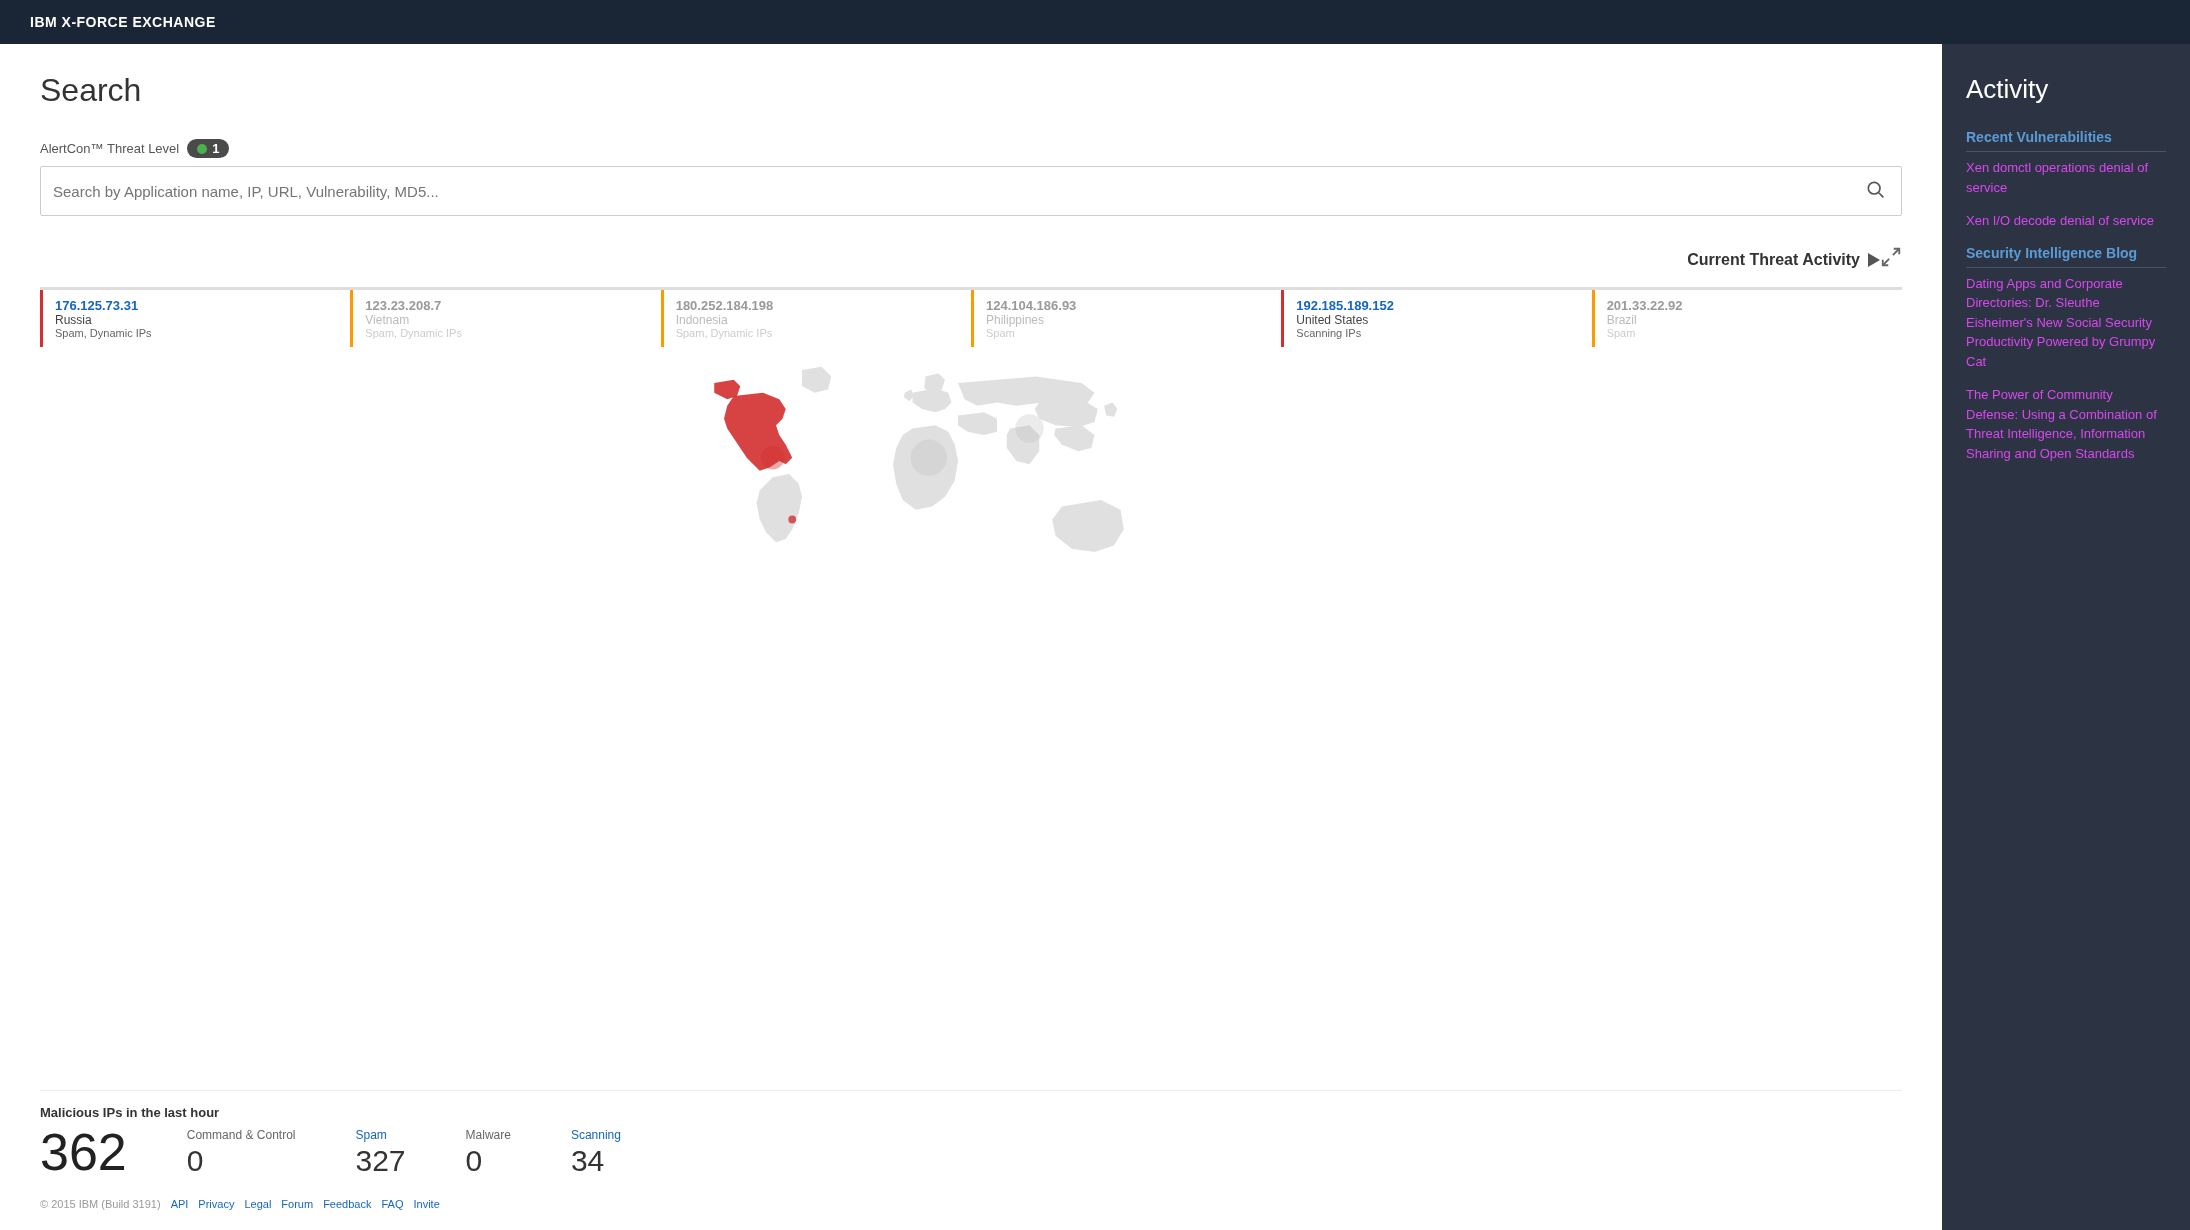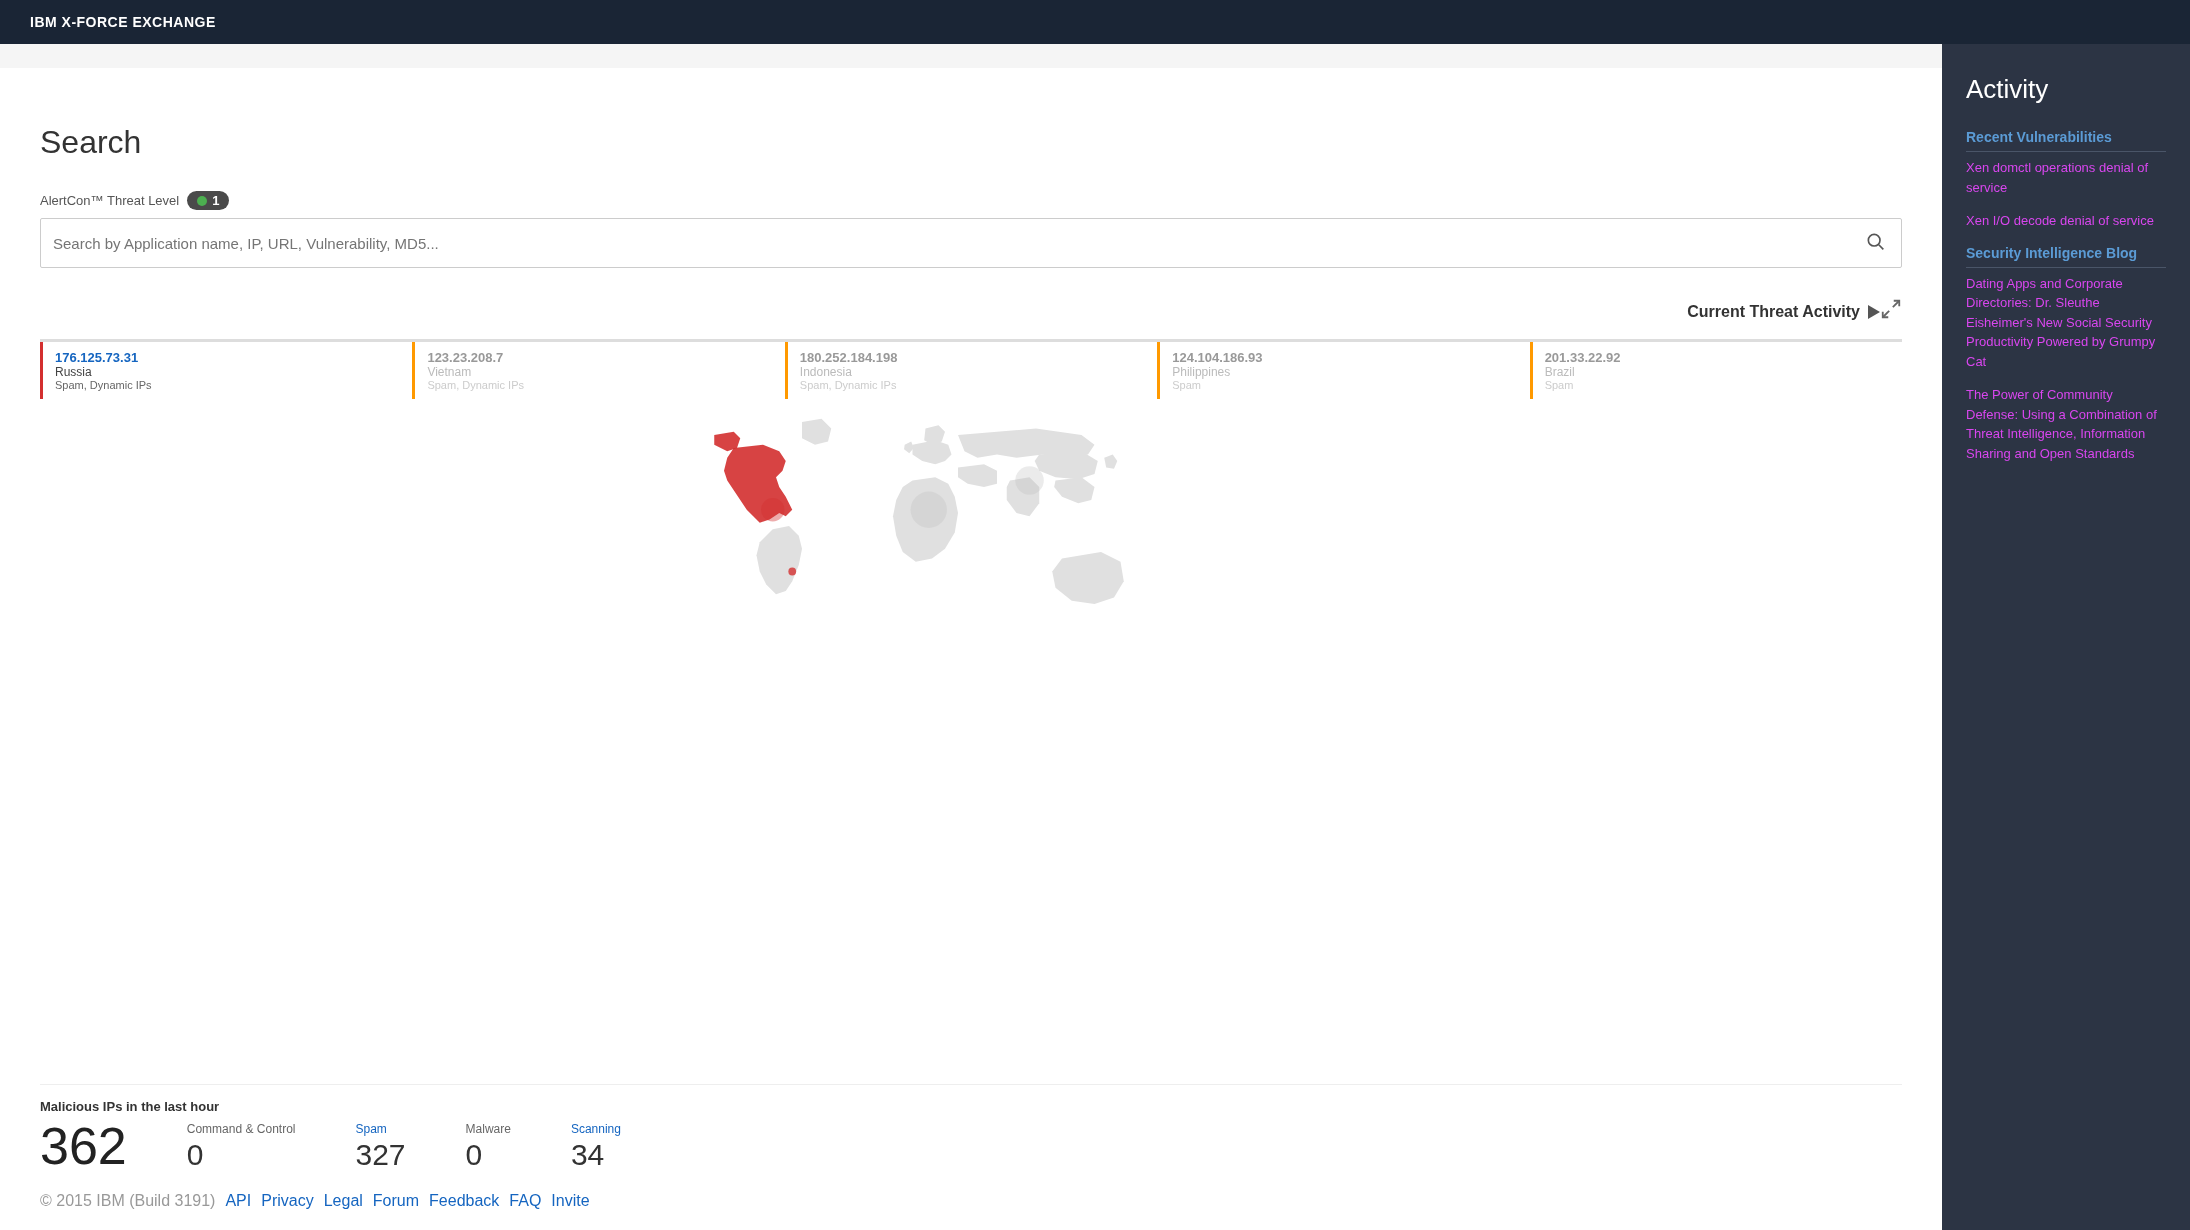--- a/index.html
+++ b/index.html
@@ -20,24 +20,23 @@
     
     #layout {
       display: flex;
       flex: 1;
     }
 
     
     #main-content {
       flex: 1;
       background: #fff;
-      padding: 56px 40px 20px 40px;
+      padding: 28px 40px 20px 40px;
       display: flex;
       flex-direction: column;
-      margin-top: 24px;
     }
 
     
     #search-title {
       font-size: 32px;
       font-weight: 300;
       color: #333;
       margin-bottom: 30px;
     }
 
@@ -204,21 +203,21 @@
       line-height: 1;
     }
     .stat-item { display: flex; flex-direction: column; align-items: flex-start; }
     .stat-label { font-size: 12px; color: #666; margin-bottom: 2px; }
     .stat-label.blue { color: #1565c0; }
     .stat-value { font-size: 30px; font-weight: 300; color: #333; }
 
     
     #footer {
       margin-top: 20px;
-      font-size: 16px;
+      font-size: 11px;
       color: #999;
       display: flex;
       gap: 10px;
       align-items: center;
       flex-wrap: wrap;
     }
     #footer a { color: #1565c0; text-decoration: none; cursor: pointer; }
 
     
     #right-sidebar {
@@ -309,20 +308,25 @@
     </div>
         <div class="threat-card dim">
       <div class="ip">180.252.184.198</div>
       <div class="country">Indonesia</div>
       <div class="type">Spam, Dynamic IPs</div>
     </div>
         <div class="threat-card dim">
       <div class="ip">124.104.186.93</div>
       <div class="country">Philippines</div>
       <div class="type">Spam</div>
+    </div>
+        <div class="threat-card highlight">
+      <div class="ip">192.185.189.152</div>
+      <div class="country">United States</div>
+      <div class="type">Scanning IPs</div>
     </div>
         <div class="threat-card dim">
       <div class="ip">201.33.22.92</div>
       <div class="country">Brazil</div>
       <div class="type">Spam</div>
     </div>
       </div>
 
     <div id="map-container">
       <svg id="world-map-svg" viewBox="0 0 900 400" xmlns="http://www.w3.org/2000/svg">

